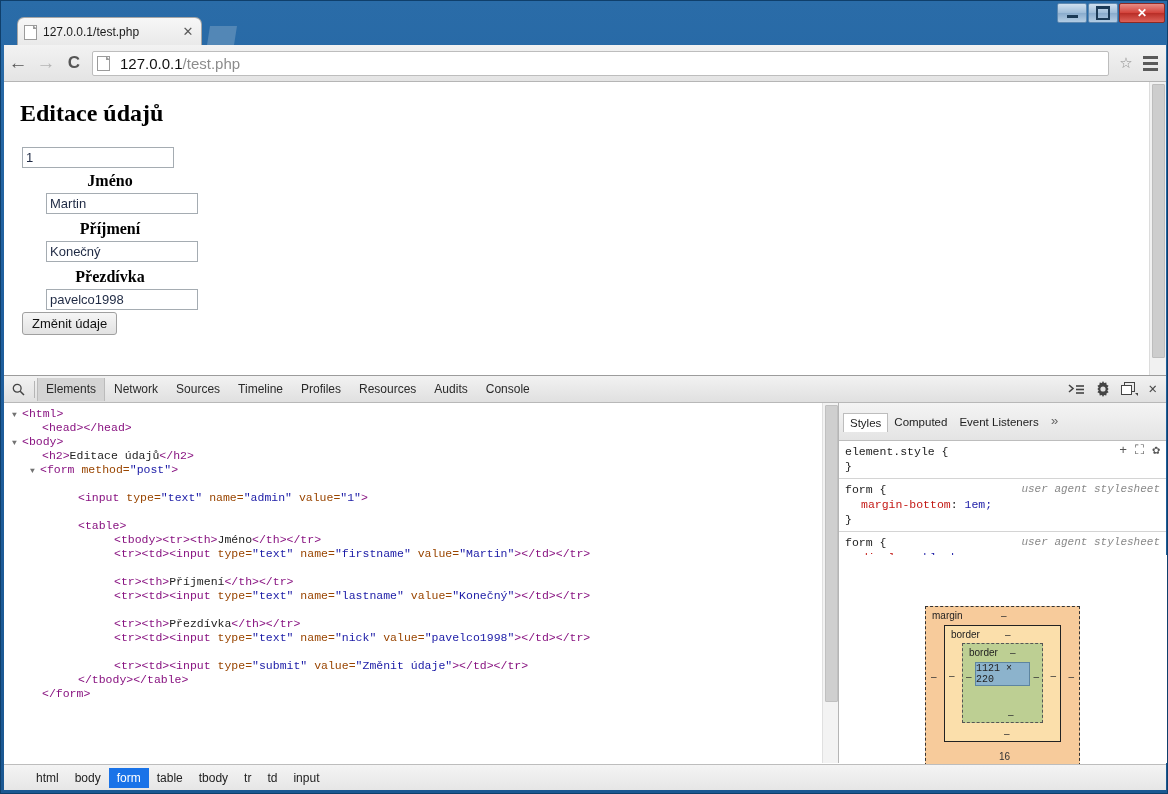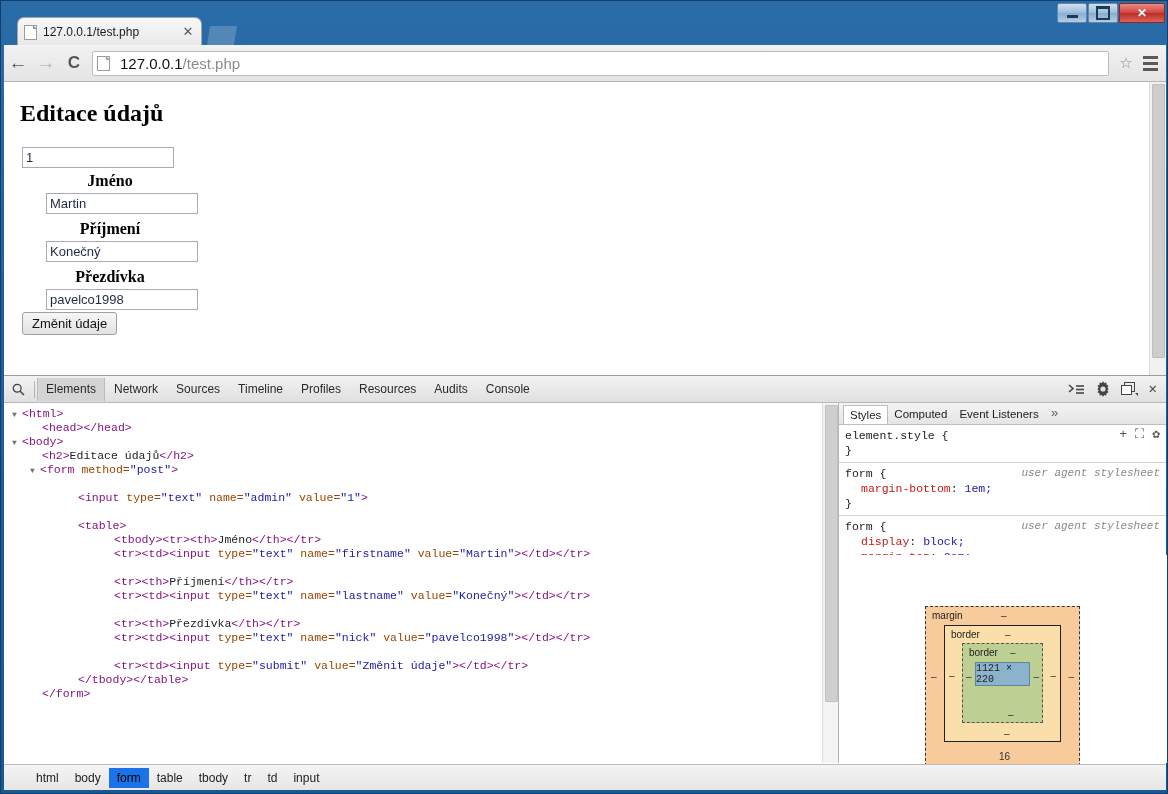--- a/index.html
+++ b/index.html
@@ -228,21 +228,21 @@
     position: absolute; left: 2px; top: 2px; width: 11px; height: 295px;
     background: #cfcfcf; border: 1px solid #c0c0c0; border-radius: 1px;
   }
 
   #styles-pane {
     position: absolute; left: 834px; top: 0; width: 328px; height: 360px;
     background: #fff; border-left: 1px solid #b5b5b5;
     box-sizing: border-box;
   }
   #styles-tabs {
-    height: 22px; background: linear-gradient(to bottom, #f4f4f4, #e4e4e4);
+    height: 38px; background: linear-gradient(to bottom, #f4f4f4, #e4e4e4);
     border-bottom: 1px solid #bdbdbd;
     display: flex; align-items: center; padding-left: 4px;
     box-sizing: border-box;
   }
   .st-tab {
     font-family: "Liberation Sans", sans-serif;
     font-size: 11.5px; color: #222; padding: 3px 6px; cursor: pointer;
   }
   .st-tab.active { background: #fff; border: 1px solid #bdbdbd; border-bottom: none; margin-bottom: -1px; }
   .st-more { font-size: 13px; color: #666; padding: 0 6px; cursor: pointer; }
@@ -306,21 +306,21 @@
     position: absolute; left: 0; bottom: 0; width: 1162px; height: 26px;
     background: linear-gradient(to bottom, #f4f4f4, #e6e6e6);
     border-top: 1px solid #bdbdbd;
     display: flex; align-items: center; padding-left: 24px;
     box-sizing: border-box;
   }
   .crumb {
     font-family: "Liberation Sans", sans-serif;
     font-size: 12px; color: #222; padding: 3px 8px; cursor: pointer;
   }
-  .crumb.active { background: #1a73e8; color: #000000; }
+  .crumb.active { background: #1a73e8; color: #ffffff; }
 </style>
 </head>
 <body>
 
 <div id="window">
 
   <div id="titlebar">
     <div id="win-buttons">
       <div class="winbtn">
           <span class="wb-min"></span>

